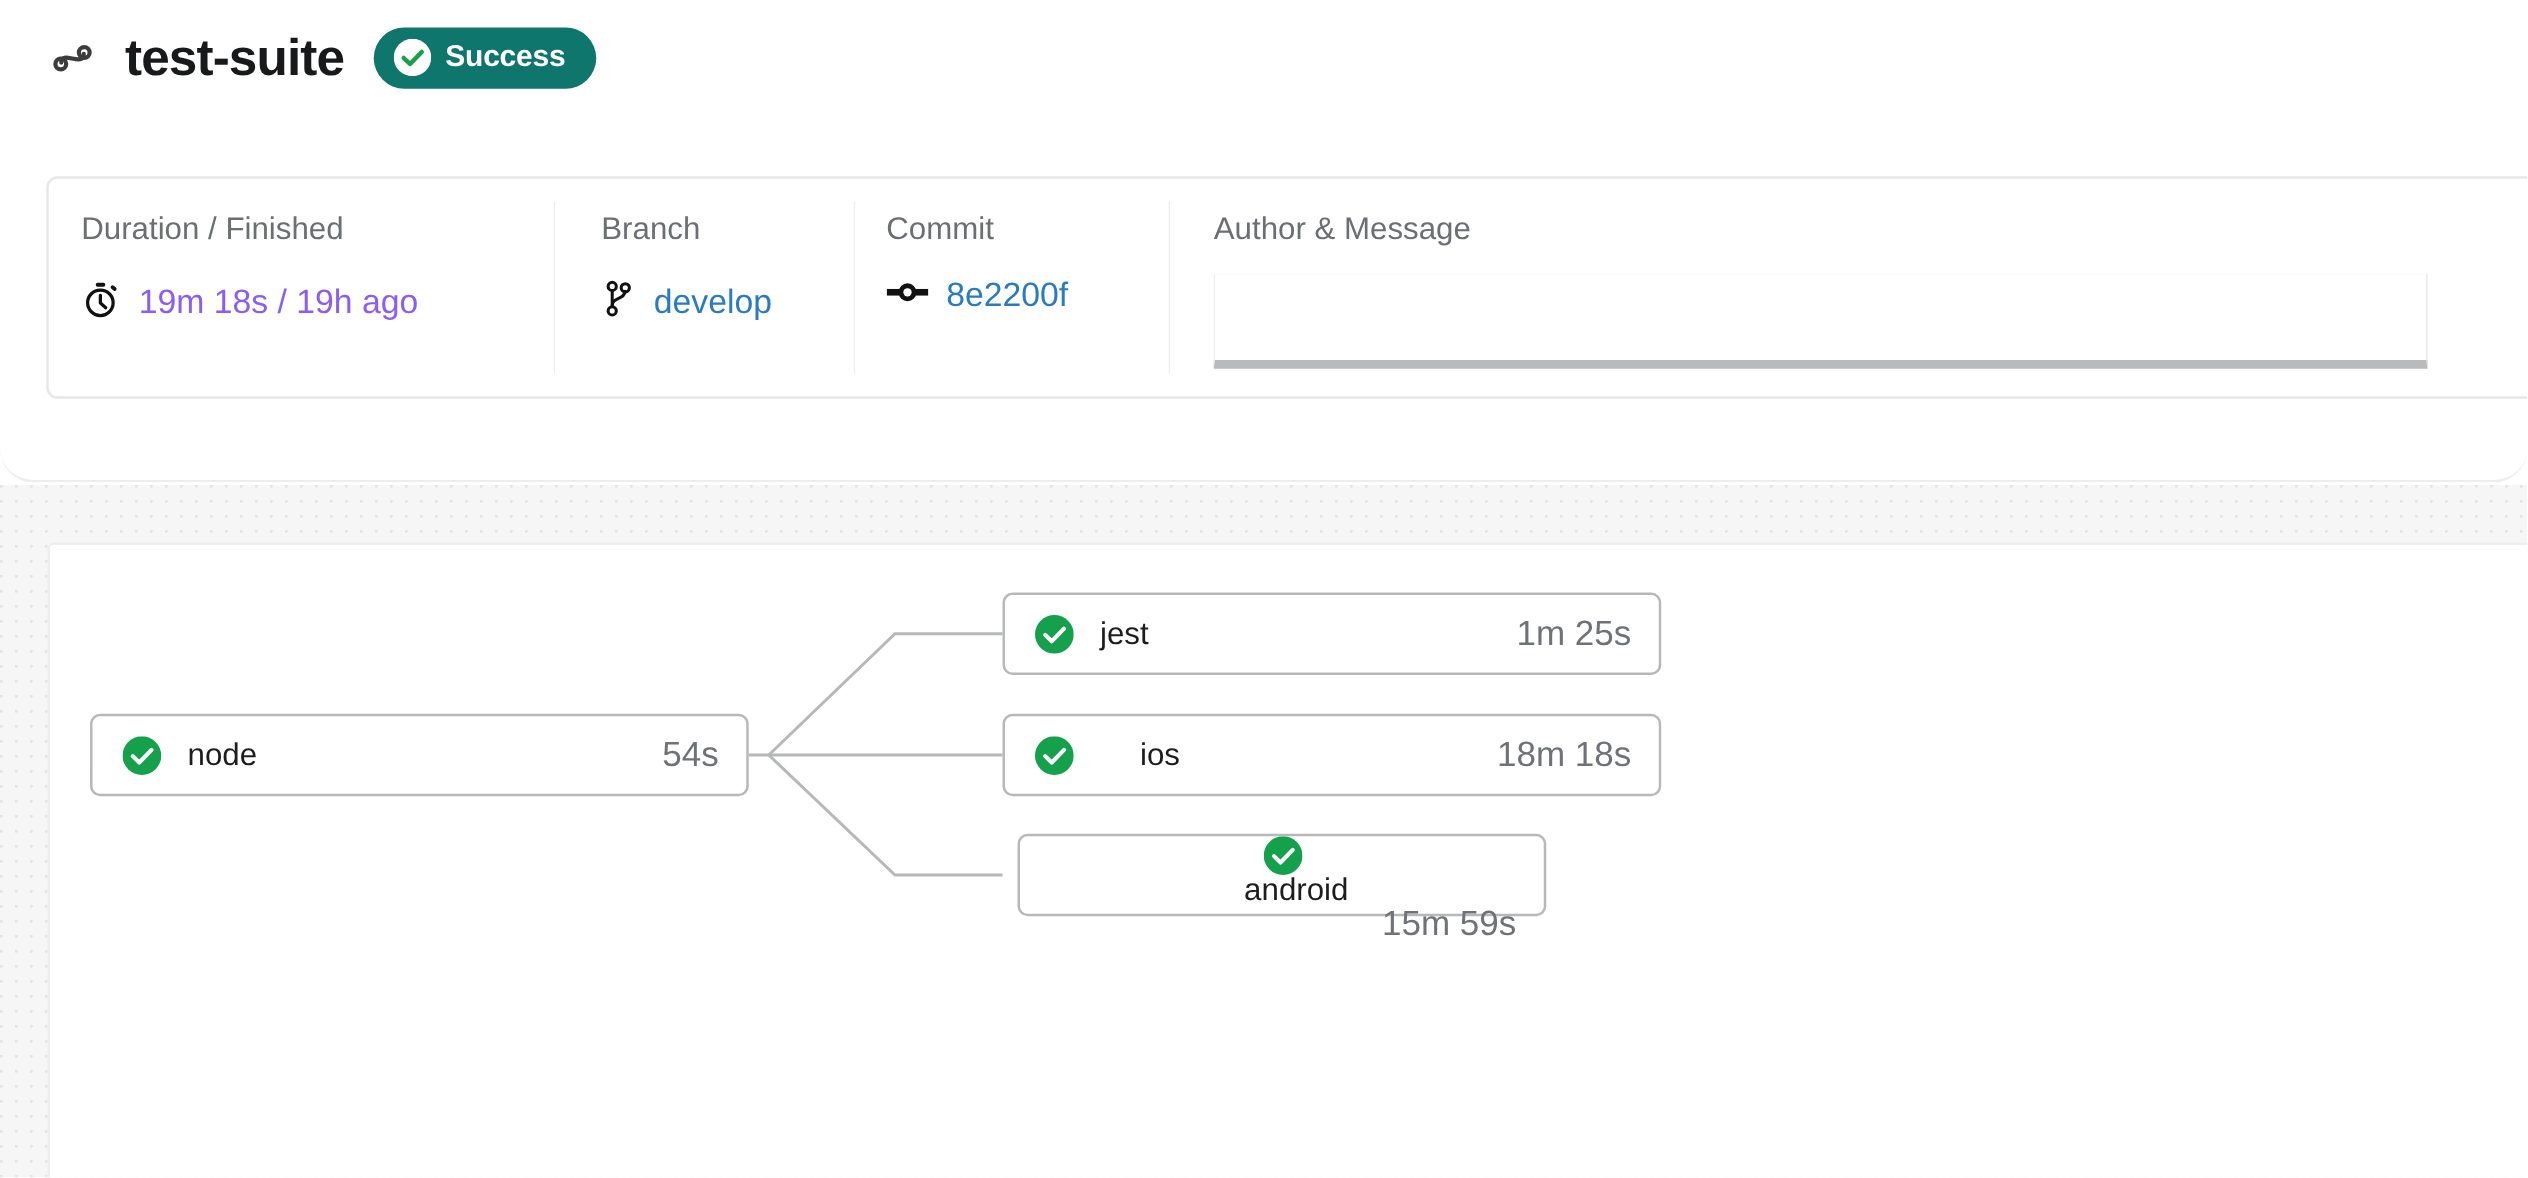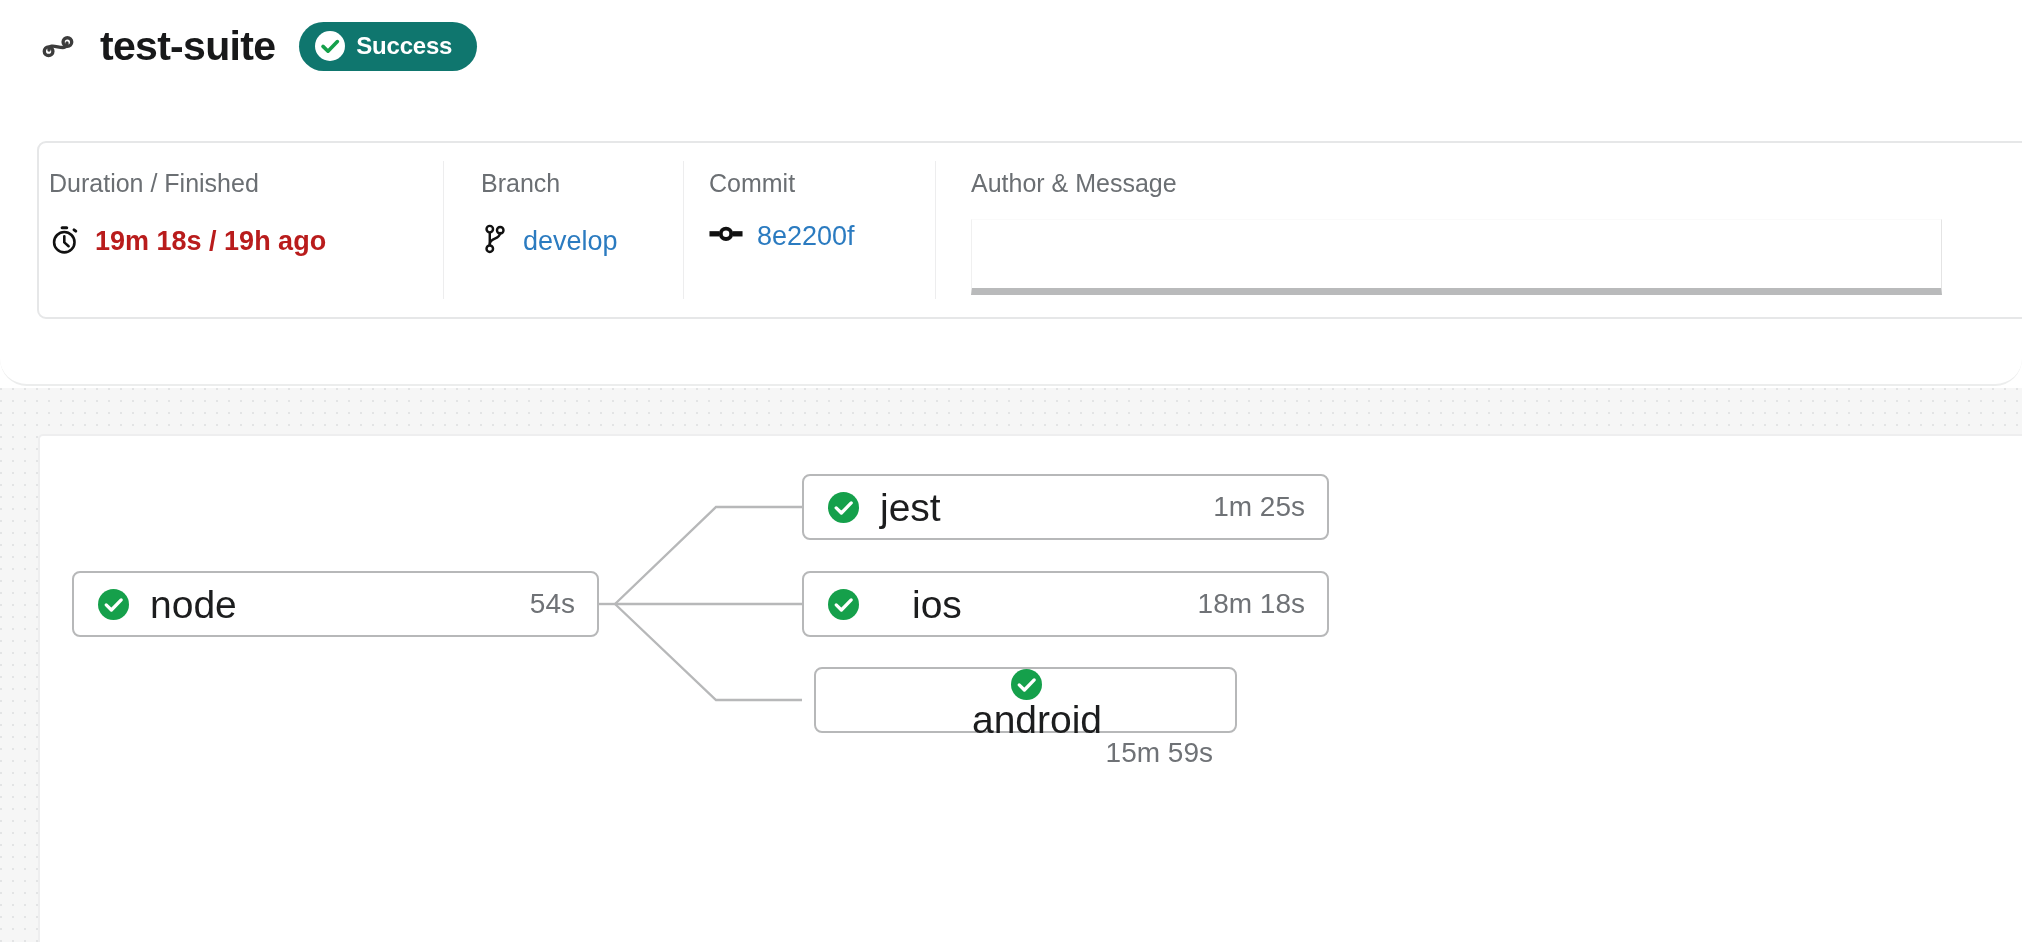--- a/index.html
+++ b/index.html
@@ -105,42 +105,42 @@
   .meta-col + .meta-col::before {
     content: "";
     position: absolute;
     left: 0;
     top: 18px;
     bottom: 18px;
     width: 1px;
     background: #ededee;
   }
 
-  .col-duration { width: 404px; padding-left: 10px; }
+  .col-duration { width: 404px; padding-left: 26px; }
   .col-branch   { width: 240px; padding-left: 38px; }
   .col-commit   { width: 252px; padding-left: 26px; }
   .col-author   { flex: 1 1 auto; padding-left: 36px; }
 
   .meta-label {
     font-size: 25px;
     color: #6b6f73;
     line-height: 1;
     margin-bottom: 27px;
     white-space: nowrap;
   }
 
   .meta-value {
     display: flex;
     align-items: center;
     gap: 14px;
     font-size: 27px;
     line-height: 1;
     white-space: nowrap;
   }
-  .meta-value .value-text { color: #b91c1c; font-weight: 700; }
+  .meta-value .value-text { color: #8b5cf6; font-weight: 400; }
   .meta-value .value-link { color: #2b7bc0; font-weight: 400; }
 
   .meta-icon { display: block; flex: 0 0 auto; }
 
   .author-placeholder {
     margin-top: -4px;
     margin-right: 0;
     width: 971px;
     height: 76px;
     background: #ffffff;
@@ -196,21 +196,21 @@
     display: flex;
     align-items: center;
     padding: 0 22px 0 24px;
   }
 
   .node-box .node-check {
     width: 31px; height: 31px; display: block; flex: 0 0 auto;
   }
   .node-box .node-label {
     margin-left: 21px;
-    font-size: 39px;
+    font-size: 25px;
     color: #1c1d1e;
     line-height: 1;
     white-space: nowrap;
   }
   .node-box .node-duration {
     margin-left: auto;
     font-size: 28px;
     color: #6f7276;
     line-height: 1;
     white-space: nowrap;

